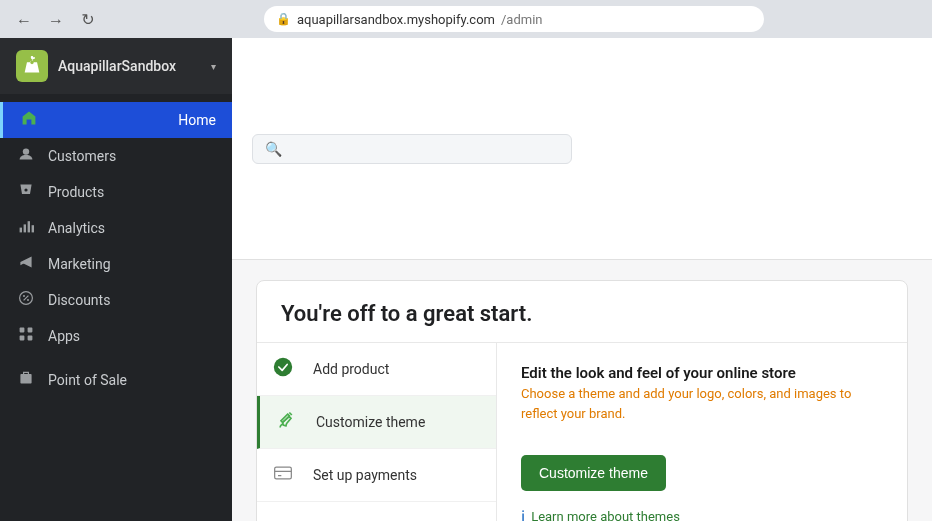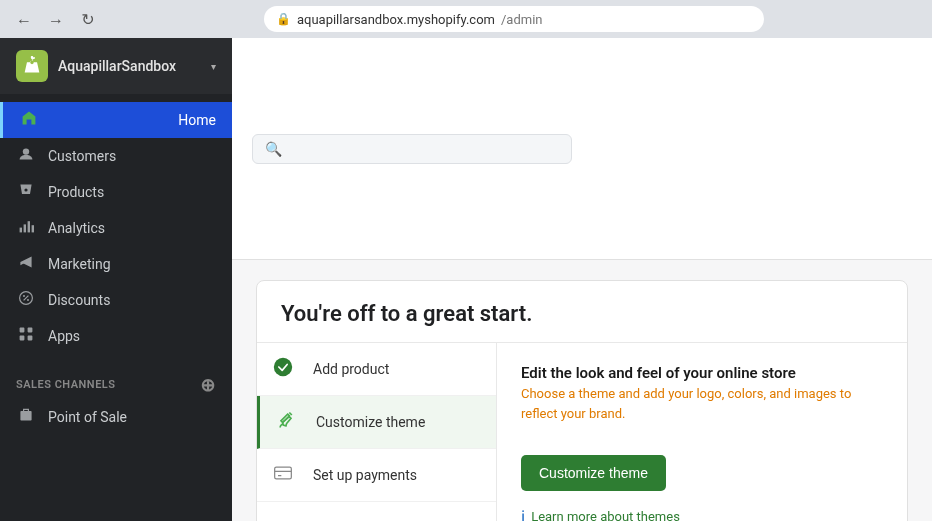--- a/index.html
+++ b/index.html
@@ -331,24 +331,20 @@
               <rect x="2" y="2" width="6" height="6" rx="1"></rect>
               <rect x="12" y="2" width="6" height="6" rx="1"></rect>
               <rect x="2" y="12" width="6" height="6" rx="1"></rect>
               <rect x="12" y="12" width="6" height="6" rx="1"></rect>
             </svg>
         </span>
         <span>Apps</span>
       </div>
     </div>
 
-    <div class="nav-section-label">
-      <span>SALES CHANNELS</span>
-      <span class="add-icon">⊕</span>
-    </div>
     <div class="nav-item">
       <span class="nav-icon">
         <svg width="16" height="16" viewBox="0 0 20 20" fill="#9a9da0">
             <rect x="3" y="5" width="14" height="12" rx="1"></rect>
             <path d="M7 5V3h6v2" stroke="#9a9da0" stroke-width="1.5" fill="none"></path>
           </svg>
       </span>
       <span>Point of Sale</span>
     </div>
   </div>

